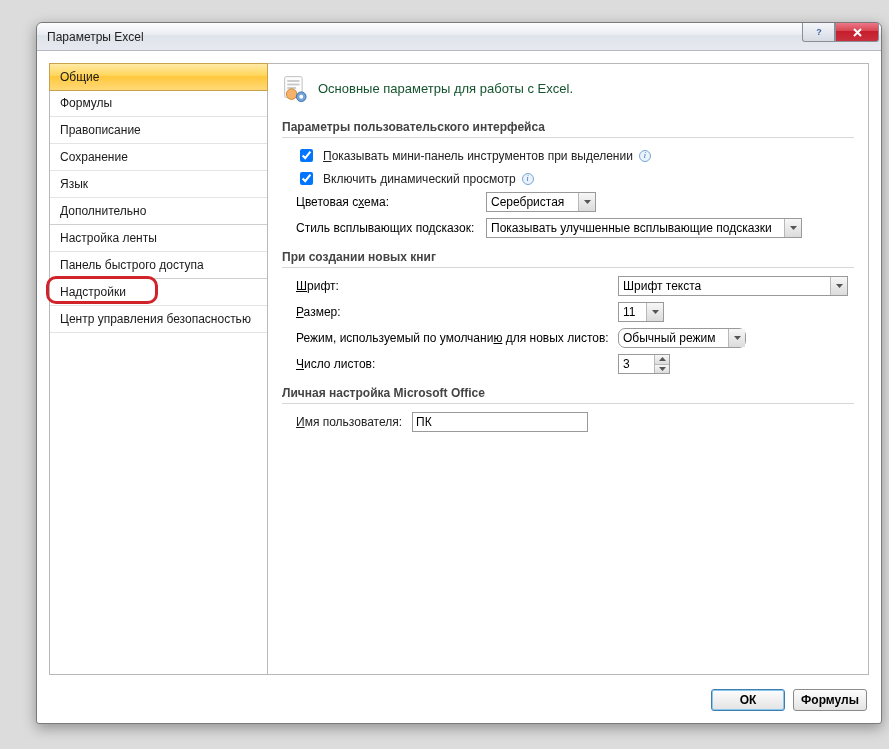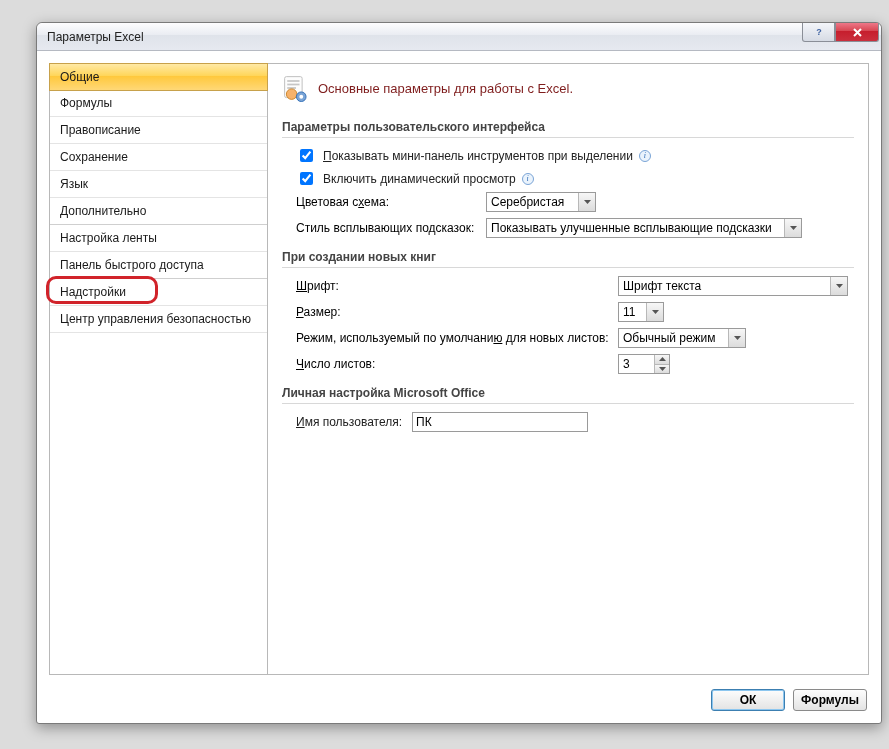--- a/index.html
+++ b/index.html
@@ -105,21 +105,21 @@
     background: #fff;
   }
   .page-header {
     display: flex; align-items: center; gap: 8px;
     margin-bottom: 14px;
   }
   .page-header .icon {
     width: 28px; height: 28px;
   }
   .page-header .title {
-    color: #7f1d1d; font-size: 13px;
+    color: #14532d; font-size: 13px;
   }
   .section-title {
     font-weight: bold;
     color: #444;
     padding: 4px 0 3px 0;
     border-bottom: 1px solid #d8d8d8;
     margin: 8px 0 8px 0;
   }
   .section-body { padding-left: 14px; }
   .row {
@@ -309,21 +309,21 @@
           <label class="txtlabel"><span class="underline-letter">Р</span><span>азмер:</span></label>
           <div class="combo" style="width:46px;">
             <span class="val">11</span>
             <span class="dd">
                 <svg width="7" height="4">
                   <path d="M0 0 L3.5 4 L7 0 Z" fill="#555"></path>
                 </svg>
               </span>
           </div>
           <label class="txtlabel"><span>Режим, используемый по умолчани</span><span class="underline-letter">ю</span><span> для новых листов:</span></label>
-          <div class="combo" style="width:128px;">
+          <div class="combo" style="width:128px;border-radius:7px;">
             <span class="val">Обычный режим</span>
             <span class="dd">
                 <svg width="7" height="4">
                   <path d="M0 0 L3.5 4 L7 0 Z" fill="#555"></path>
                 </svg>
               </span>
           </div>
           <label class="txtlabel"><span class="underline-letter">Ч</span><span>исло листов:</span></label>
           <div class="spinner">
             <span class="val">3</span>

